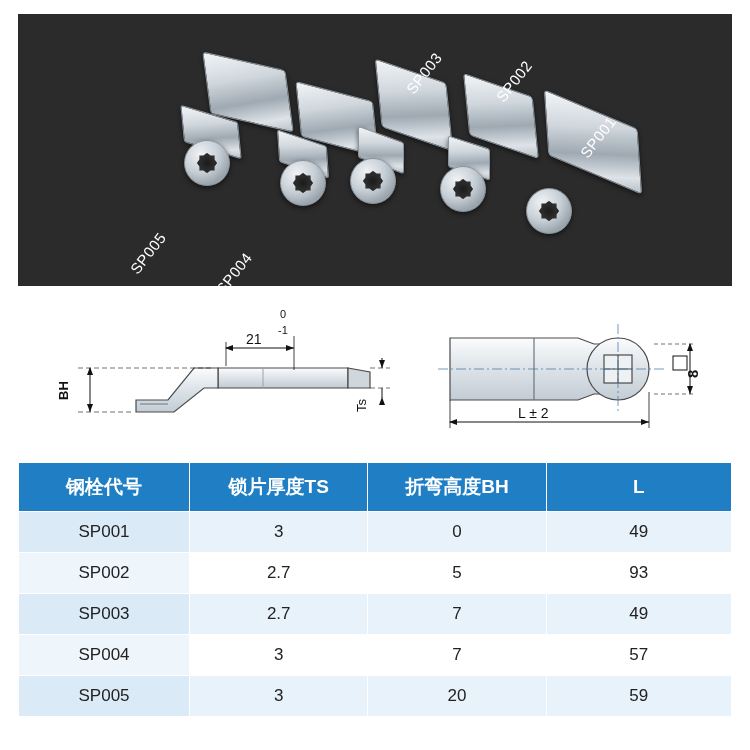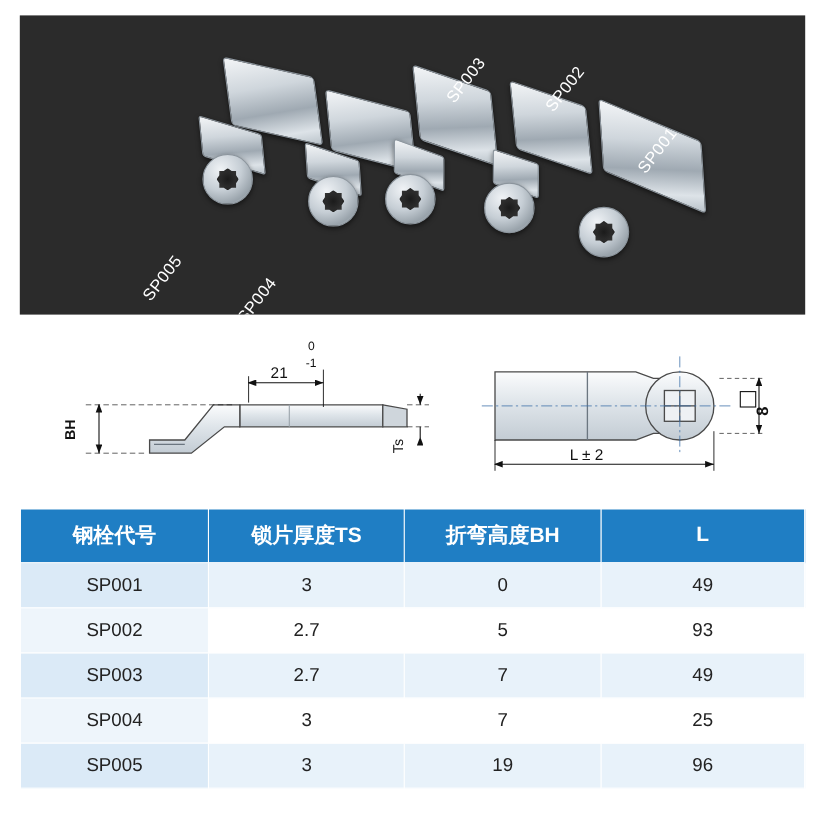--- a/index.html
+++ b/index.html
@@ -191,24 +191,24 @@
       <tr>
         <td>SP003</td>
         <td>2.7</td>
         <td>7</td>
         <td>49</td>
       </tr>
       <tr>
         <td>SP004</td>
         <td>3</td>
         <td>7</td>
-        <td>25</td>
+        <td>57</td>
       </tr>
       <tr>
         <td>SP005</td>
         <td>3</td>
-        <td>19</td>
-        <td>96</td>
+        <td>20</td>
+        <td>59</td>
       </tr>
     </tbody>
   </table>
 
 </div>
 
 </body></html>

